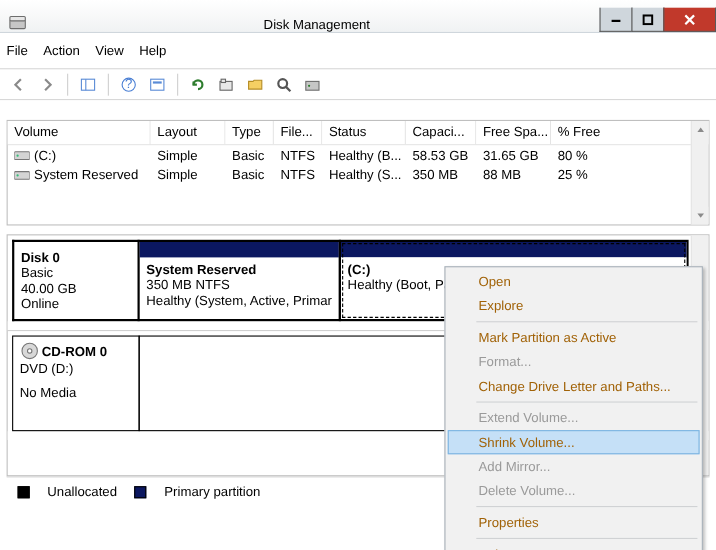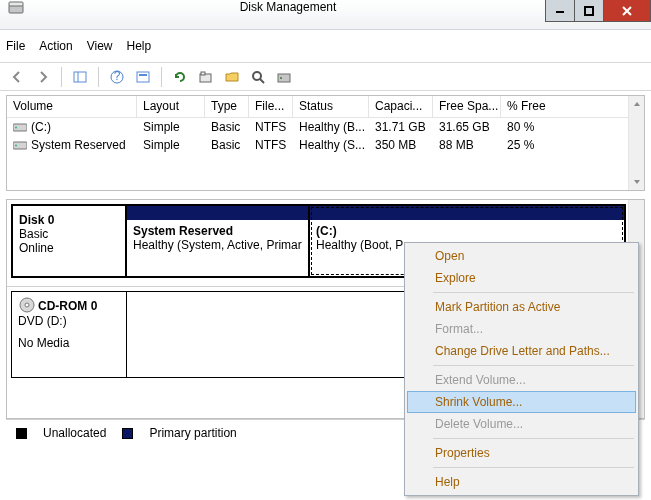--- a/index.html
+++ b/index.html
@@ -1,39 +1,39 @@
 <!DOCTYPE html>
 <html><head>
 <meta charset="utf-8">
 <style>
 * { box-sizing: border-box; margin: 0; padding: 0; font-family: "Segoe UI", Tahoma, sans-serif; font-size: 12px; }
 body { background: #fff; width: 651px; height: 500px; overflow: hidden; }
 
 
-.titlebar { height: 30px; background: linear-gradient(#fff, #f0f2f3); border-bottom: 1px solid #cfd6dc; display: flex; align-items: flex-start; position: relative; }
+.titlebar { height: 30px; background: linear-gradient(#fff, #f0f2f3); border-bottom: 1px solid #cfd6dc; display: flex; align-items: flex-end; position: relative; }
 .tb-icon { width: 16px; height: 16px; margin: 0 6px 0 8px; display: inline-block; }
 .tb-icon svg { width:16px; height:16px; }
 .tb-title { flex: 1; text-align: center; font-size: 12px; color: #000; }
 .tb-btns { display: flex; height: 22px; }
 .tb-btn { width: 30px; height: 22px; border: 1px solid #5a5a5a; border-top: none; display:flex; align-items:center; justify-content:center; background:#cfd6dc; margin-left:-1px;}
 .tb-btn.close { background:#c1392b; color:#fff; width:48px; }
 .tb-btn svg { width:10px; height:10px; }
 
 
 .menubar { height: 20px; border-bottom: 1px solid #d8d8d8; display:flex; align-items:center; padding: 16px 6px; gap: 14px; }
 .menubar span { color:#000; }
 
 
 .toolbar { height: 28px; border-bottom: 1px solid #d8d8d8; display:flex; align-items:center; padding: 0 6px; gap: 4px; }
 .tool { width: 22px; height: 22px; display:flex; align-items:center; justify-content:center; border:1px solid transparent; }
 .tool svg { width:16px; height:16px; }
 .sep { width:1px; height:20px; background:#cfcfcf; margin:0 3px; }
 
 
-.listwrap { border:1px solid #bfbfbf; margin:4px 6px 0 6px; height:96px; background:#fff; position:relative; }
+.listwrap { border:1px solid #bfbfbf; margin:18px 6px 0 6px; height:96px; background:#fff; position:relative; }
 .listhead { display:flex; height:22px; border-bottom:1px solid #e4e4e4; }
 .lh { border-right:1px solid #e4e4e4; padding:3px 6px; background:#fff; color:#000; overflow:hidden; white-space:nowrap; }
 .listbody .row { display:flex; height:18px; align-items:center; }
 .cell { padding:0 6px; overflow:hidden; white-space:nowrap; }
 .vol-icon { width:14px; height:12px; display:inline-block; margin-right:4px; vertical-align:-2px; }
 .vol-icon svg{width:14px;height:12px;}
 .scrollbar { position:absolute; right:0; top:0; bottom:0; width:16px; background:#f0f0f0; border-left:1px solid #e4e4e4; display:flex; flex-direction:column; }
 .sb-btn{height:16px; background:#f0f0f0; display:flex;align-items:center;justify-content:center;}
 .sb-track{flex:1;}
 
@@ -184,21 +184,21 @@
   <div class="listbody">
     <div class="row">
       <div class="cell" style="width:130px"><span class="vol-icon"><svg viewBox="0 0 14 12">
               <rect x="0" y="3" width="14" height="7" rx="1" fill="#d4d4d4" stroke="#777"></rect>
               <circle cx="3" cy="6.5" r="1" fill="#3b7"></circle>
             </svg></span><span>(C:)</span></div>
       <div class="cell" style="width:68px">Simple</div>
       <div class="cell" style="width:44px">Basic</div>
       <div class="cell" style="width:44px">NTFS</div>
       <div class="cell" style="width:76px">Healthy (B...</div>
-      <div class="cell" style="width:64px">31.71 GB</div>
+      <div class="cell" style="width:64px">58.53 GB</div>
       <div class="cell" style="width:68px">31.65 GB</div>
       <div class="cell" style="flex:1">80 %</div>
     </div>
     <div class="row">
       <div class="cell" style="width:130px"><span class="vol-icon"><svg viewBox="0 0 14 12">
               <rect x="0" y="3" width="14" height="7" rx="1" fill="#d4d4d4" stroke="#777"></rect>
               <circle cx="3" cy="6.5" r="1" fill="#3b7"></circle>
             </svg></span><span>System Reserved</span></div>
       <div class="cell" style="width:68px">Simple</div>
       <div class="cell" style="width:44px">Basic</div>
@@ -223,26 +223,28 @@
       </div>
   </div>
 </div>
 
 <div class="diskarea">
   <div class="diskrow" style="padding:4px 18px 0 4px;">
     <div class="diskhdr">
       <div style="height:3px"></div>
       <div class="dname">Disk 0</div>
       <div>Basic</div>
+      <div>40.00 GB</div>
       <div>Online</div>
     </div>
     <div class="part" style="width:185px">
       <div class="bluebar"></div>
       <div class="pbody">
         <div class="ptitle">System Reserved</div>
+        <div>350 MB NTFS</div>
         <div>Healthy (System, Active, Primar</div>
       </div>
     </div>
     <div class="part selected" style="flex:1">
       <div class="bluebar"></div>
       <div class="pbody">
         <div class="ptitle">(C:)</div>
         <div>Healthy (Boot, Pa</div>
       </div>
     </div>
@@ -272,18 +274,19 @@
 <div class="ctxmenu">
   <div class="mi">Open</div>
   <div class="mi">Explore</div>
   <div class="msep"></div>
   <div class="mi">Mark Partition as Active</div>
   <div class="mi disabled">Format...</div>
   <div class="mi">Change Drive Letter and Paths...</div>
   <div class="msep"></div>
   <div class="mi disabled">Extend Volume...</div>
   <div class="mi hl">Shrink Volume...</div>
+  <div class="mi disabled">Add Mirror...</div>
   <div class="mi disabled">Delete Volume...</div>
   <div class="msep"></div>
   <div class="mi">Properties</div>
   <div class="msep"></div>
   <div class="mi">Help</div>
 </div>
 
 </body></html>

